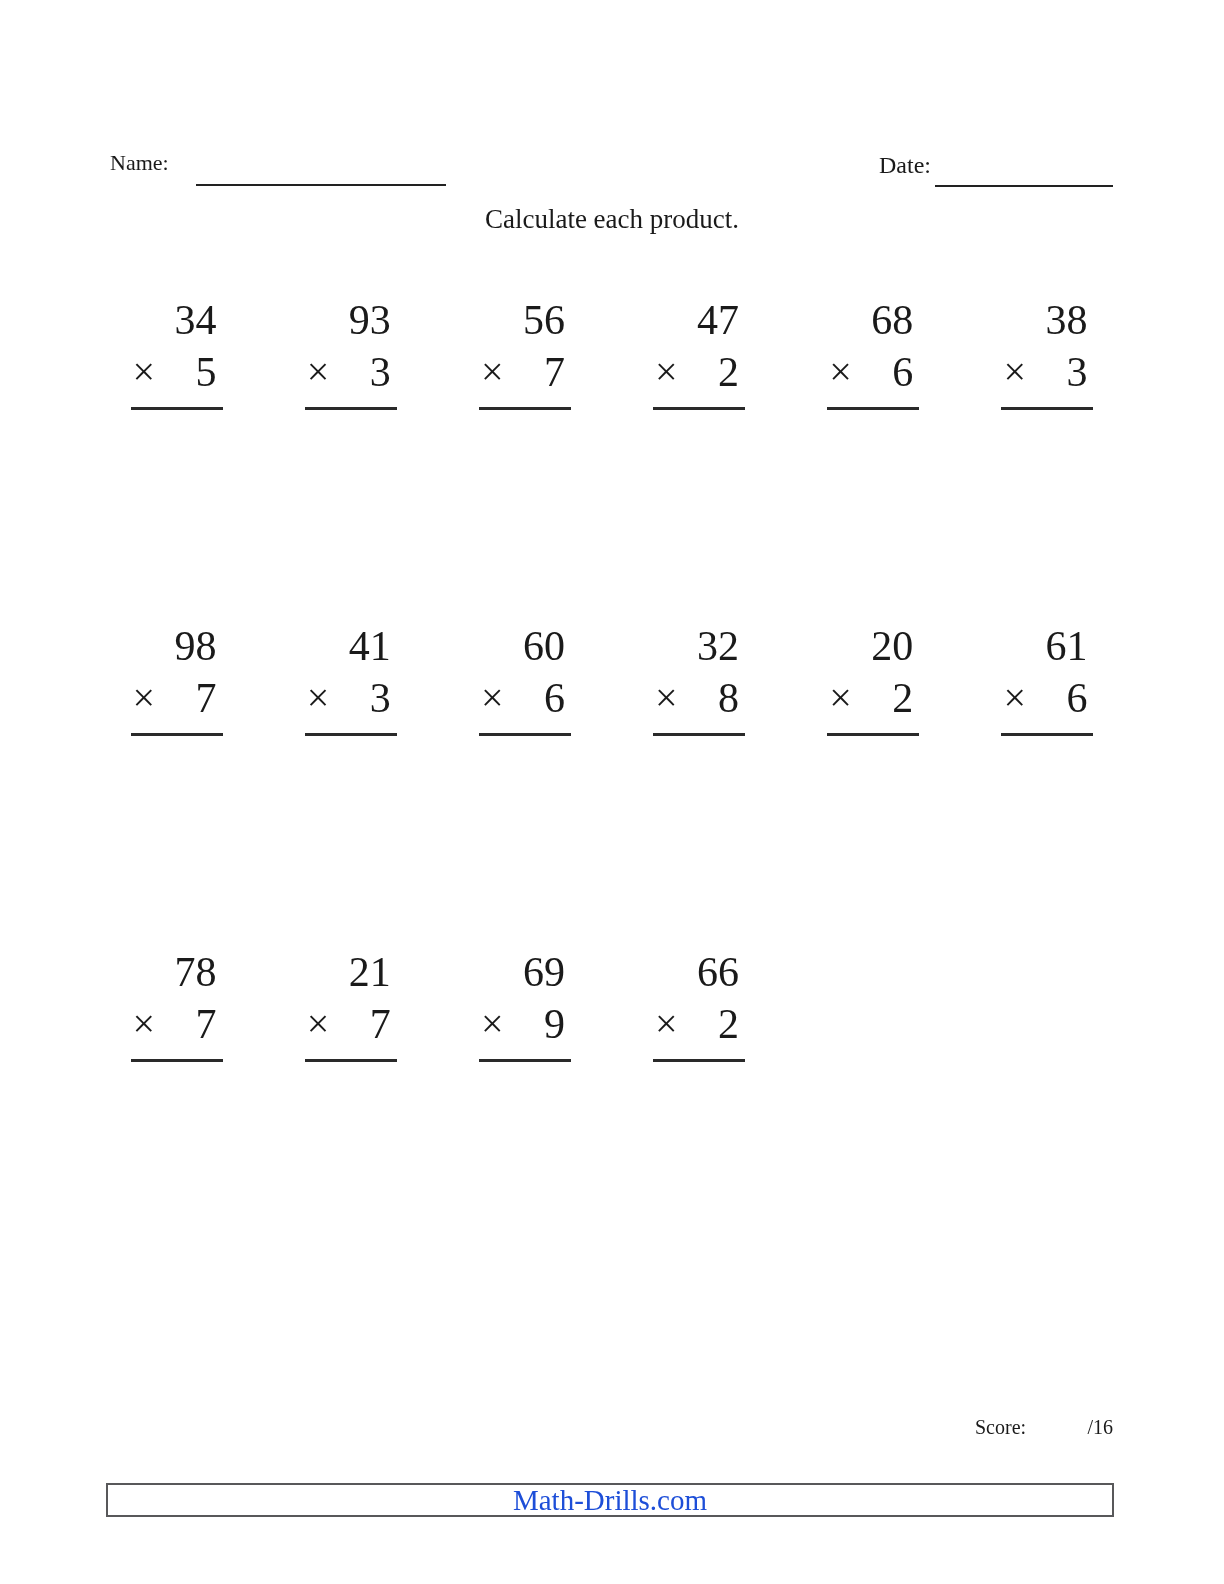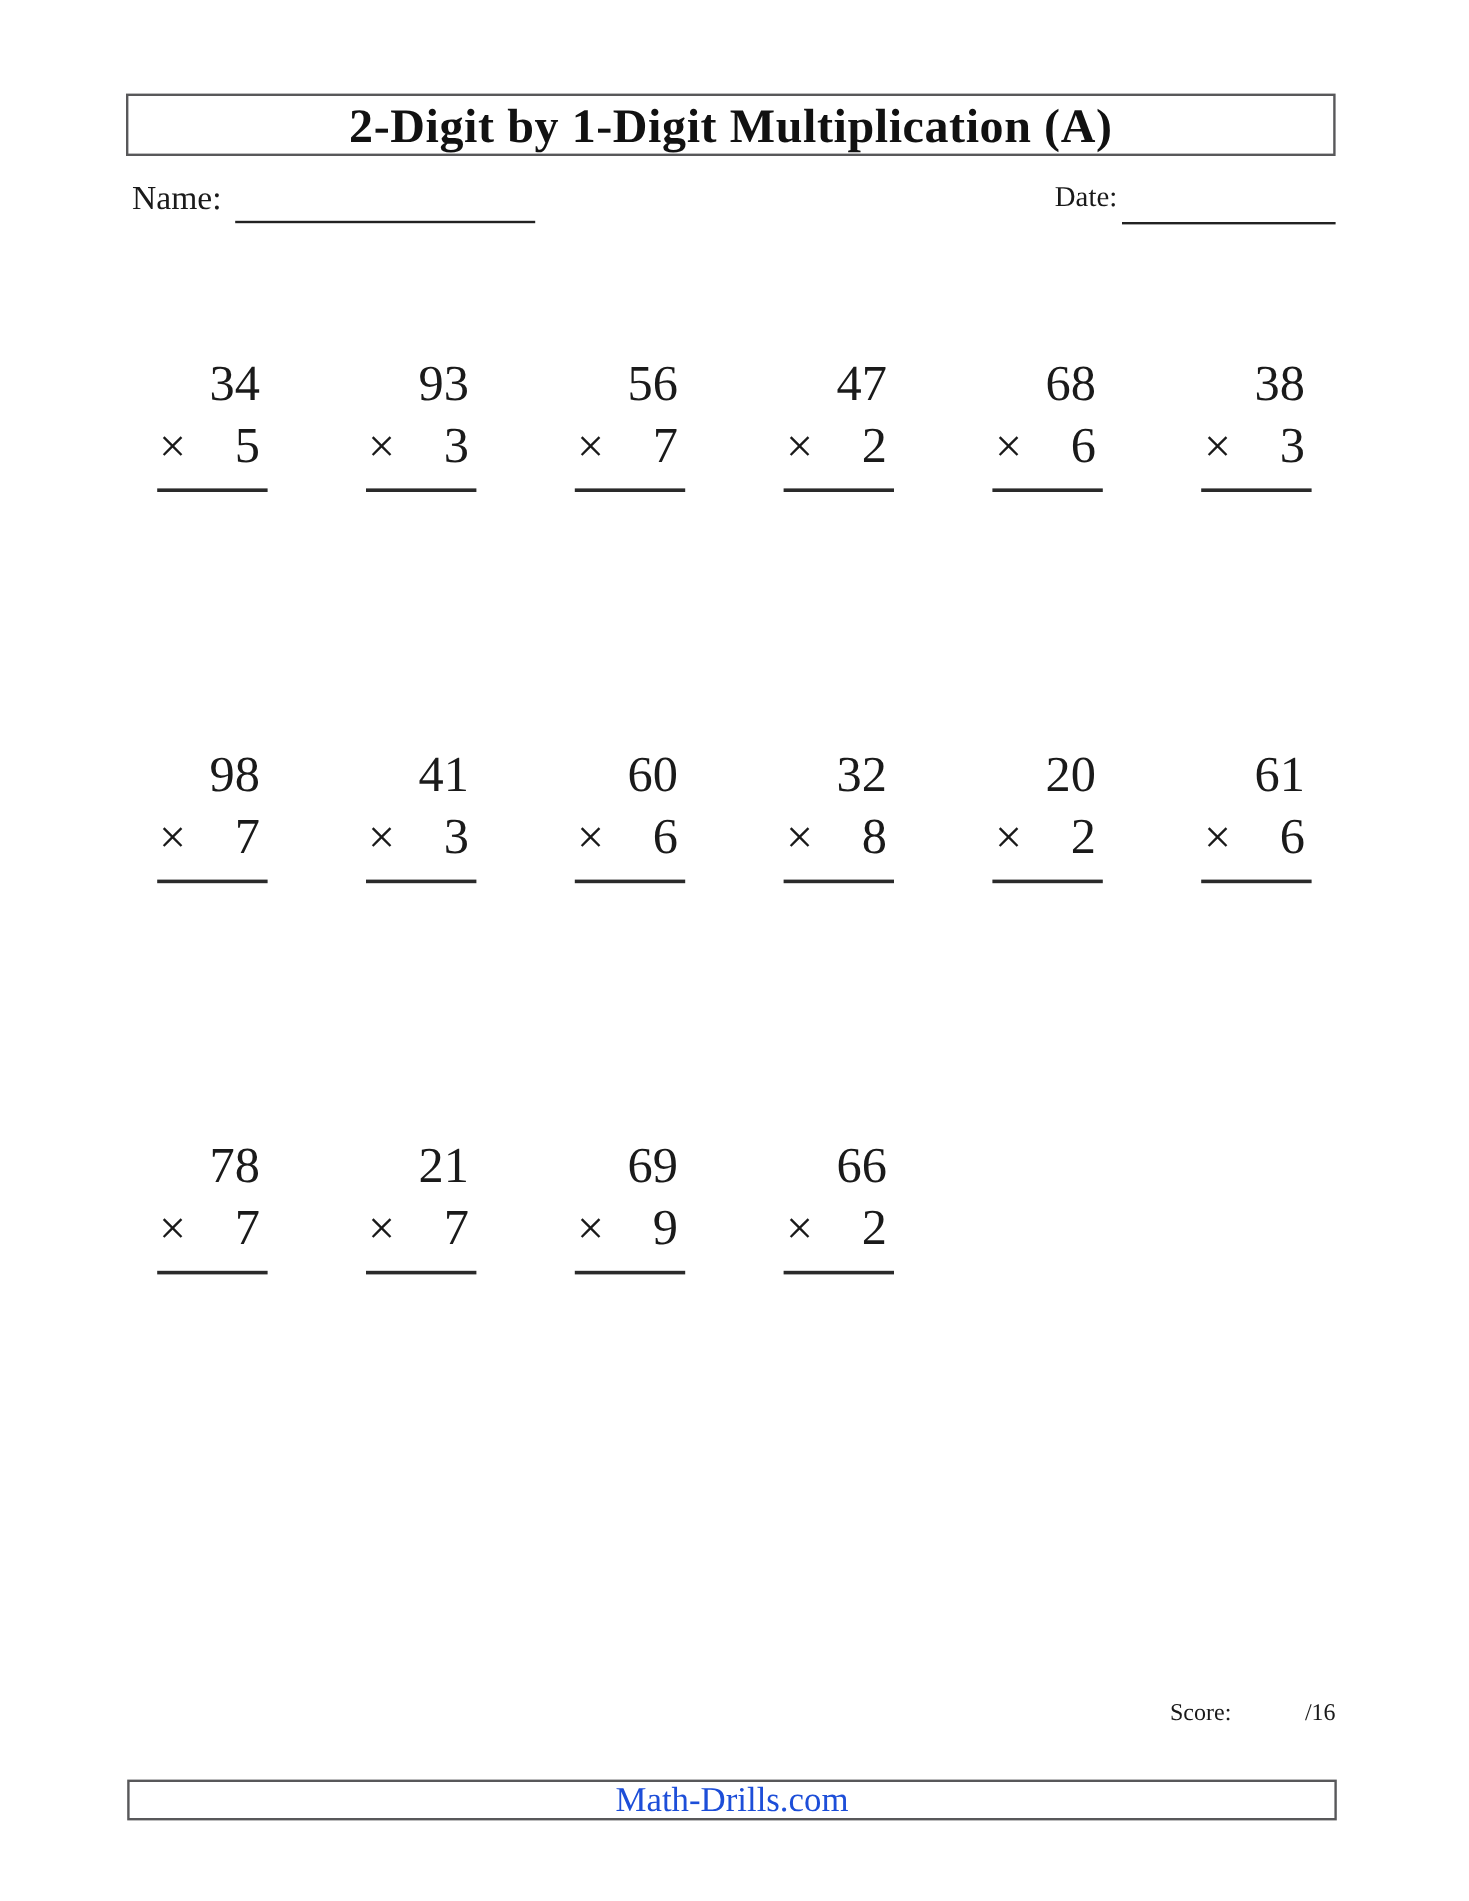--- a/index.html
+++ b/index.html
@@ -21,21 +21,21 @@
   }
   .title-box h1 {
     font-size: 40px;
     font-weight: bold;
     letter-spacing: 0.5px;
     color: #111;
   }
   .name-label {
     position: absolute;
     left: 110px; top: 150px;
-    font-size: 28px;
+    font-size: 22px;
   }
   .name-line {
     position: absolute;
     left: 196px; top: 184px;
     width: 250px; height: 0;
     border-top: 2px solid #222;
   }
   .date-label {
     position: absolute;
     left: 879px; top: 152px;
@@ -105,30 +105,28 @@
   .footer-box .brand {
     font-size: 29px;
     color: #1d4ed8;
   }
 </style>
 </head>
 <body>
 
 <div class="page">
 
-  <div class="title-box">
-    <h1>2-Digit by 1-Digit Multiplication (A)</h1>
-  </div>
 
   <div class="name-label">Name:</div>
   <div class="name-line"></div>
 
   <div class="date-label">Date:</div>
   <div class="date-line"></div>
 
+  <div class="instruction">Calculate each product.</div>
 
   <div class="problems-grid">
 
     <div class="cell">
       <div class="problem">
         <div class="top">34</div>
         <div class="mul">
           <span class="sign">×</span>
           <span class="mult">5</span>
         </div>

